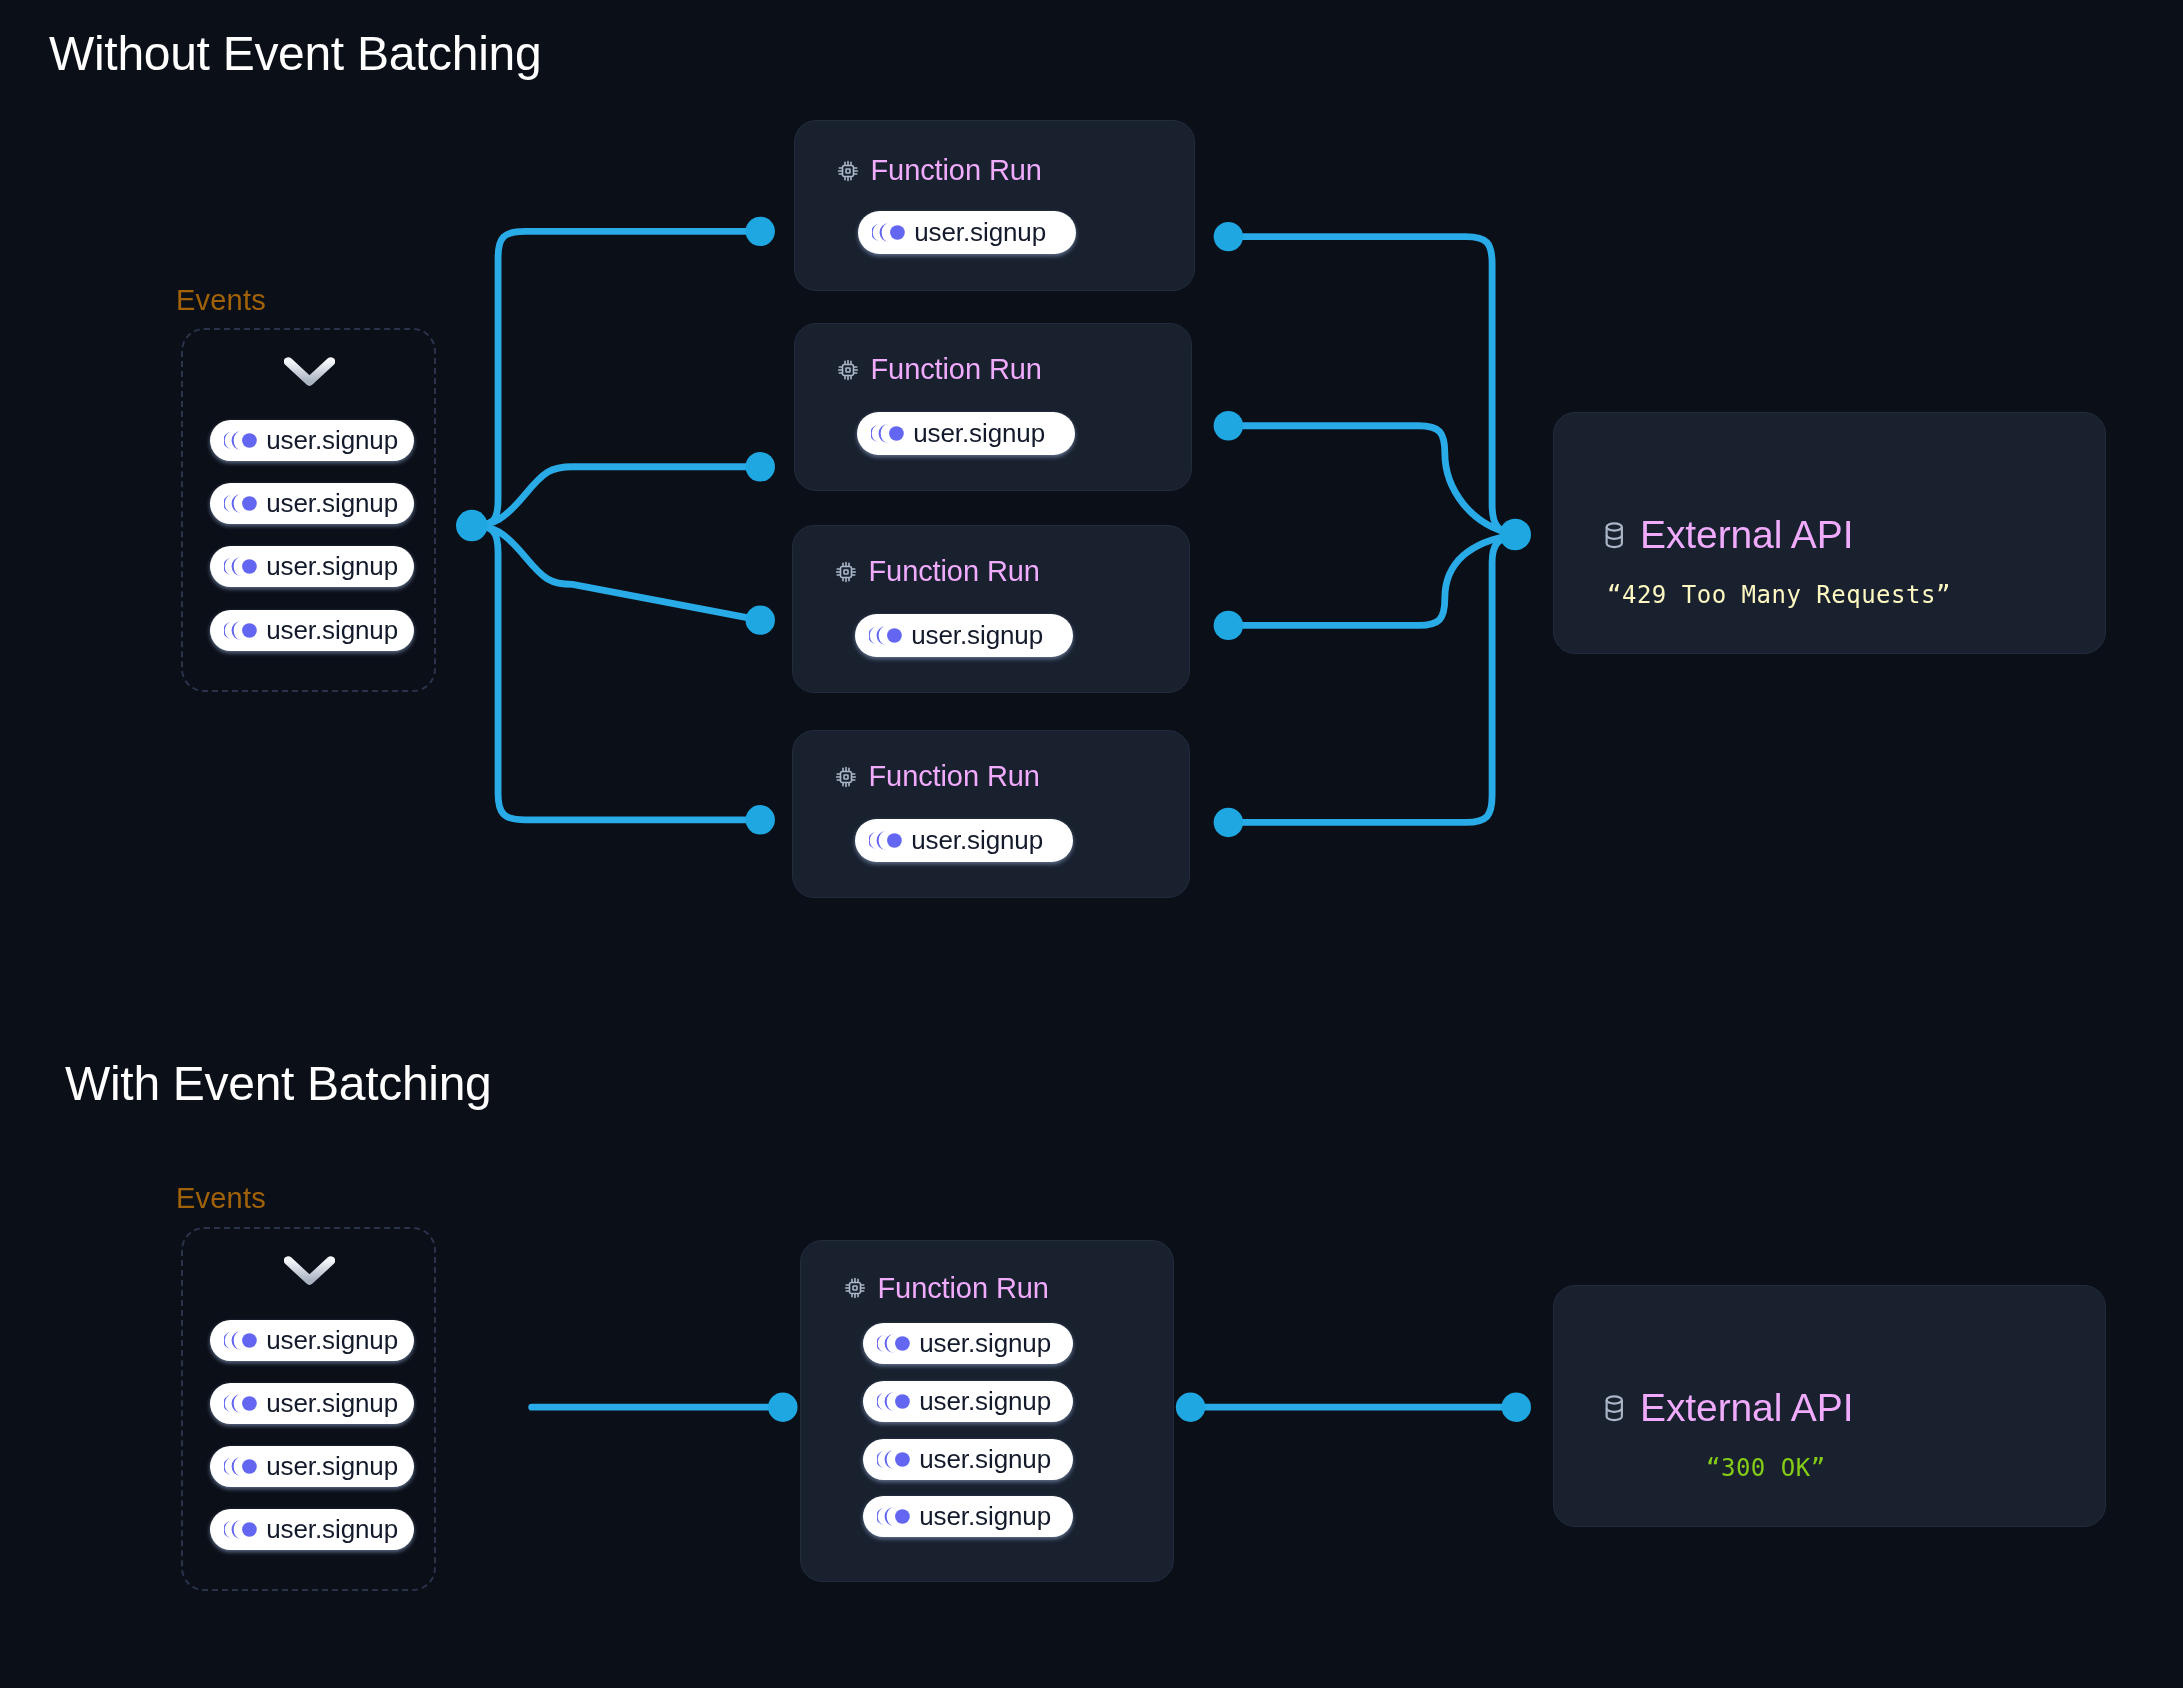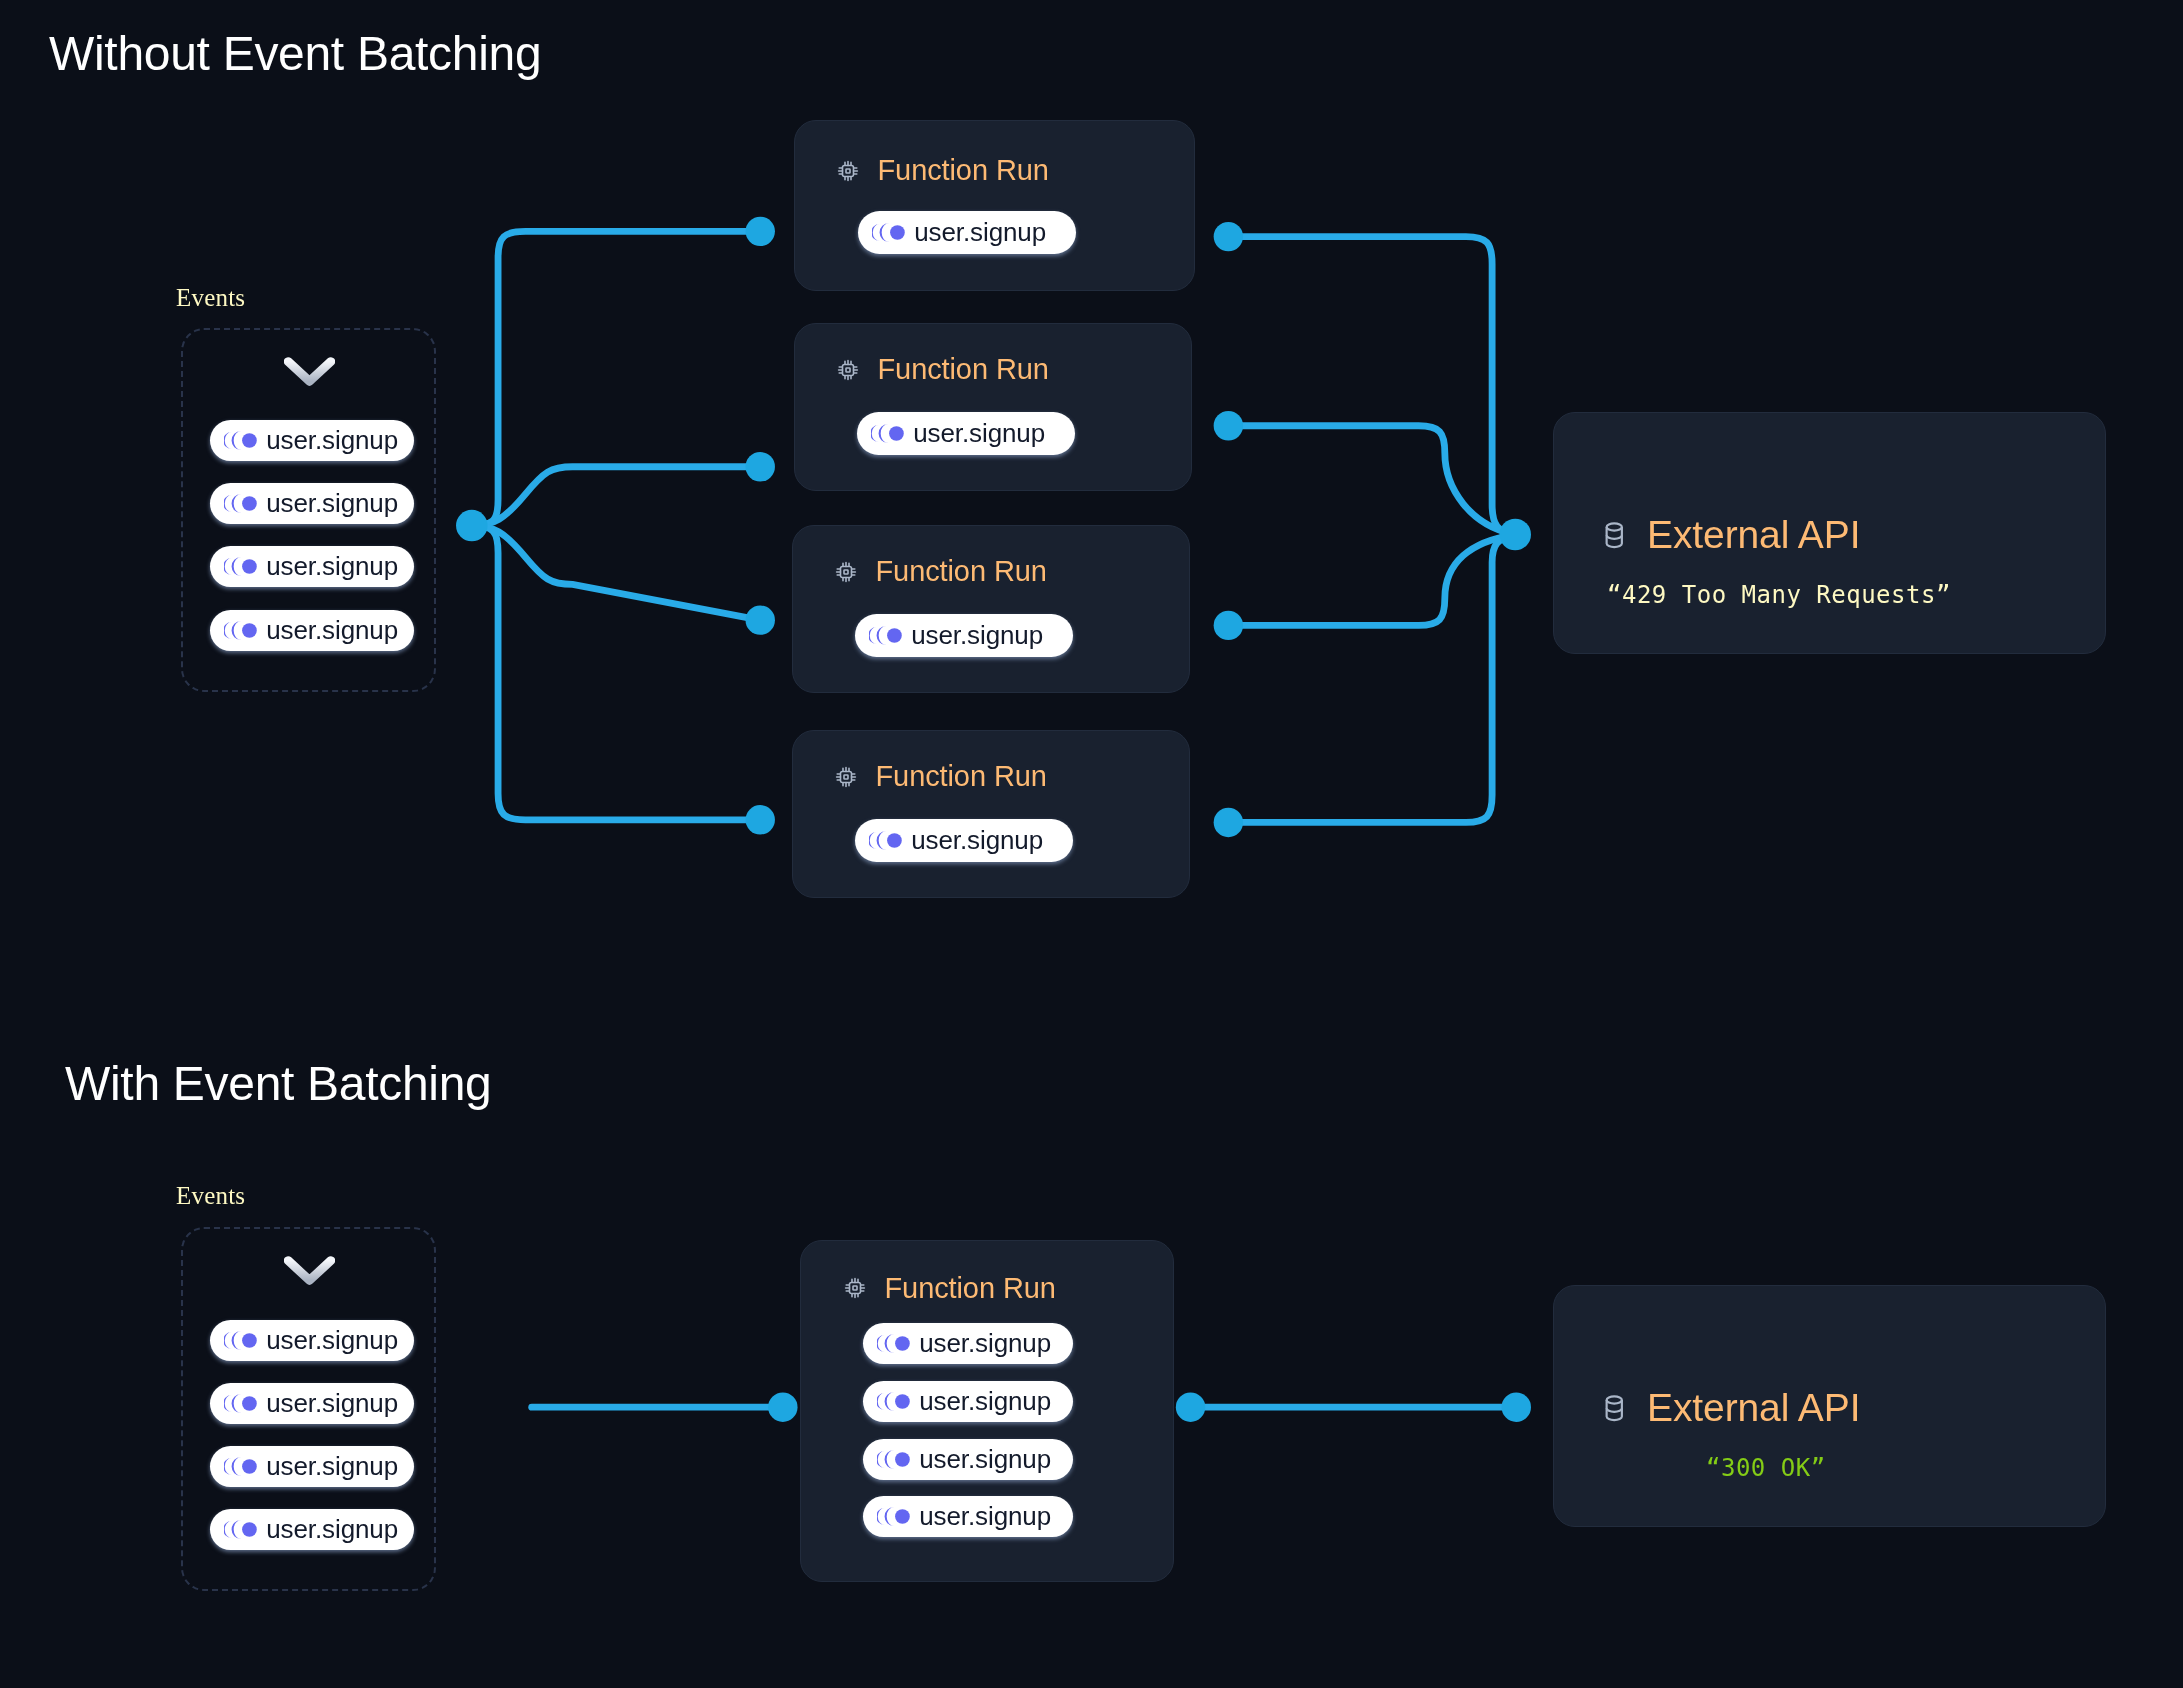--- a/index.html
+++ b/index.html
@@ -25,25 +25,24 @@
     letter-spacing: -0.3px;
     white-space: nowrap;
   }
   #title-without { left: 49px; top: 26px; font-size: 48px; }
   #title-with    { left: 65px; top: 1056px; font-size: 48px; }
 
   
   .events-group { position: absolute; }
   .events-label {
     position: absolute;
-    color: #fef9c3;
-    font-size: 25px;
+    color: #a16207;
+    font-size: 29px;
     letter-spacing: 0.2px;
     white-space: nowrap;
-    font-family: Liberation Serif, serif;
   }
   .events-box {
     position: absolute;
     border: 2.1px dashed #29334a;
     border-radius: 23px;
     background: transparent;
   }
   .chevron {
     position: absolute;
     width: 51px;
@@ -75,24 +74,23 @@
     border-radius: 22px;
   }
   .card-header {
     position: absolute;
     display: flex;
     align-items: center;
     gap: 10.5px;
     white-space: nowrap;
   }
   .card-title {
-    color: #fdba74;
+    color: #f0abfc;
     font-weight: 400;
     letter-spacing: -0.1px;
-    margin-left: 7px;
   }
   .fn-title  { font-size: 29px; }
   .api-title { font-size: 39px; }
 
   .status-text {
     position: absolute;
     font-family: "DejaVu Sans Mono", "Liberation Mono", monospace;
     font-size: 24px;
     letter-spacing: 0.5px;
     white-space: nowrap;

